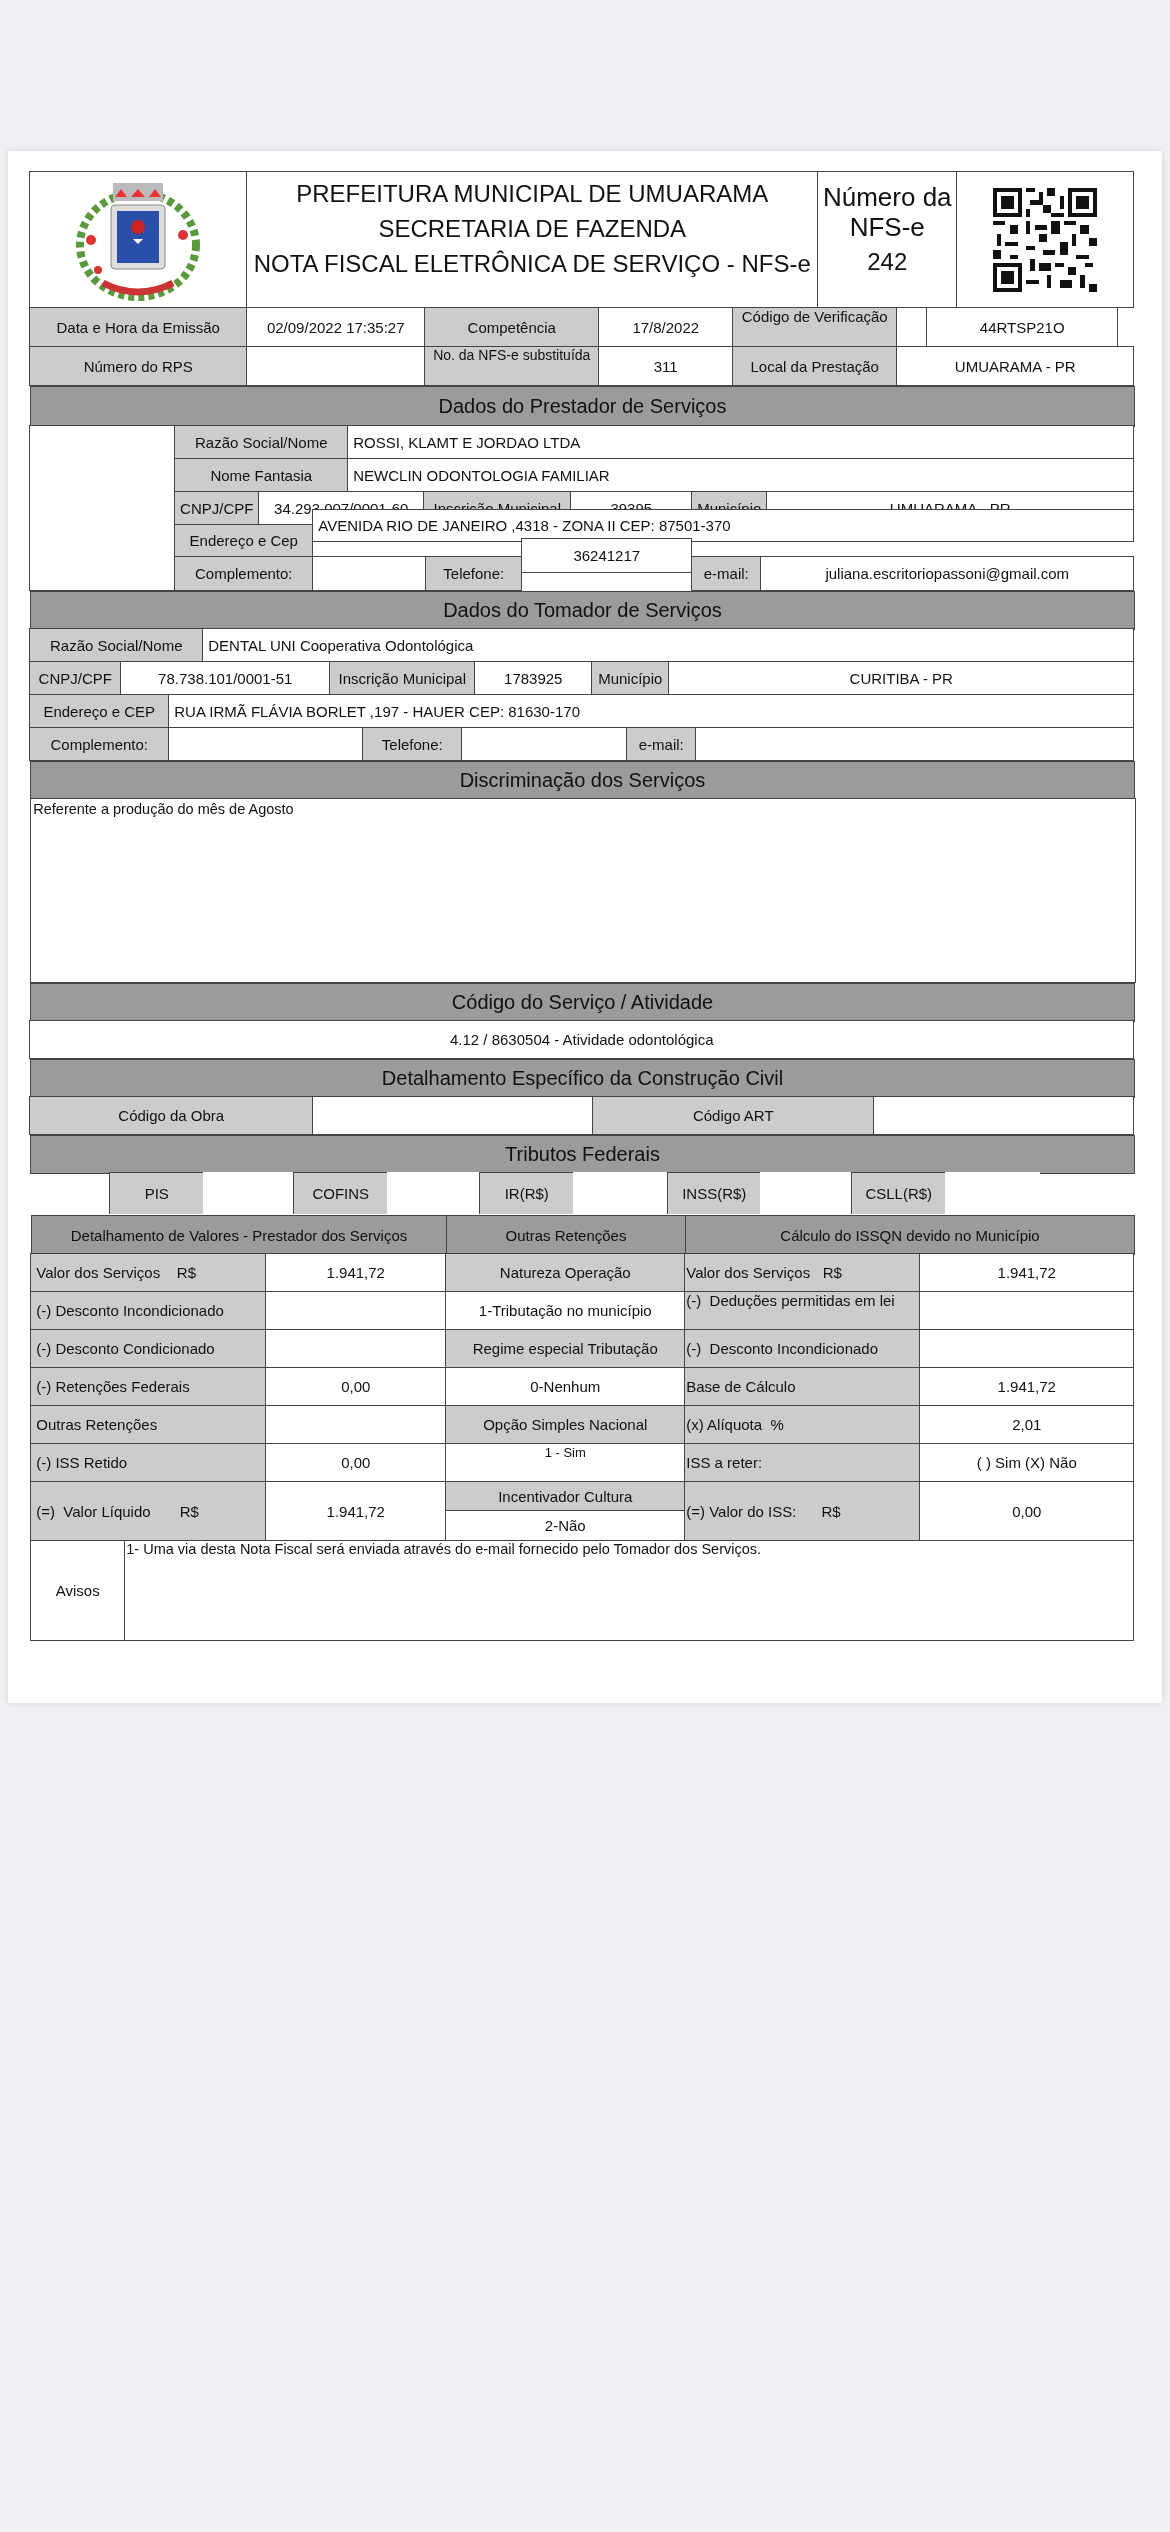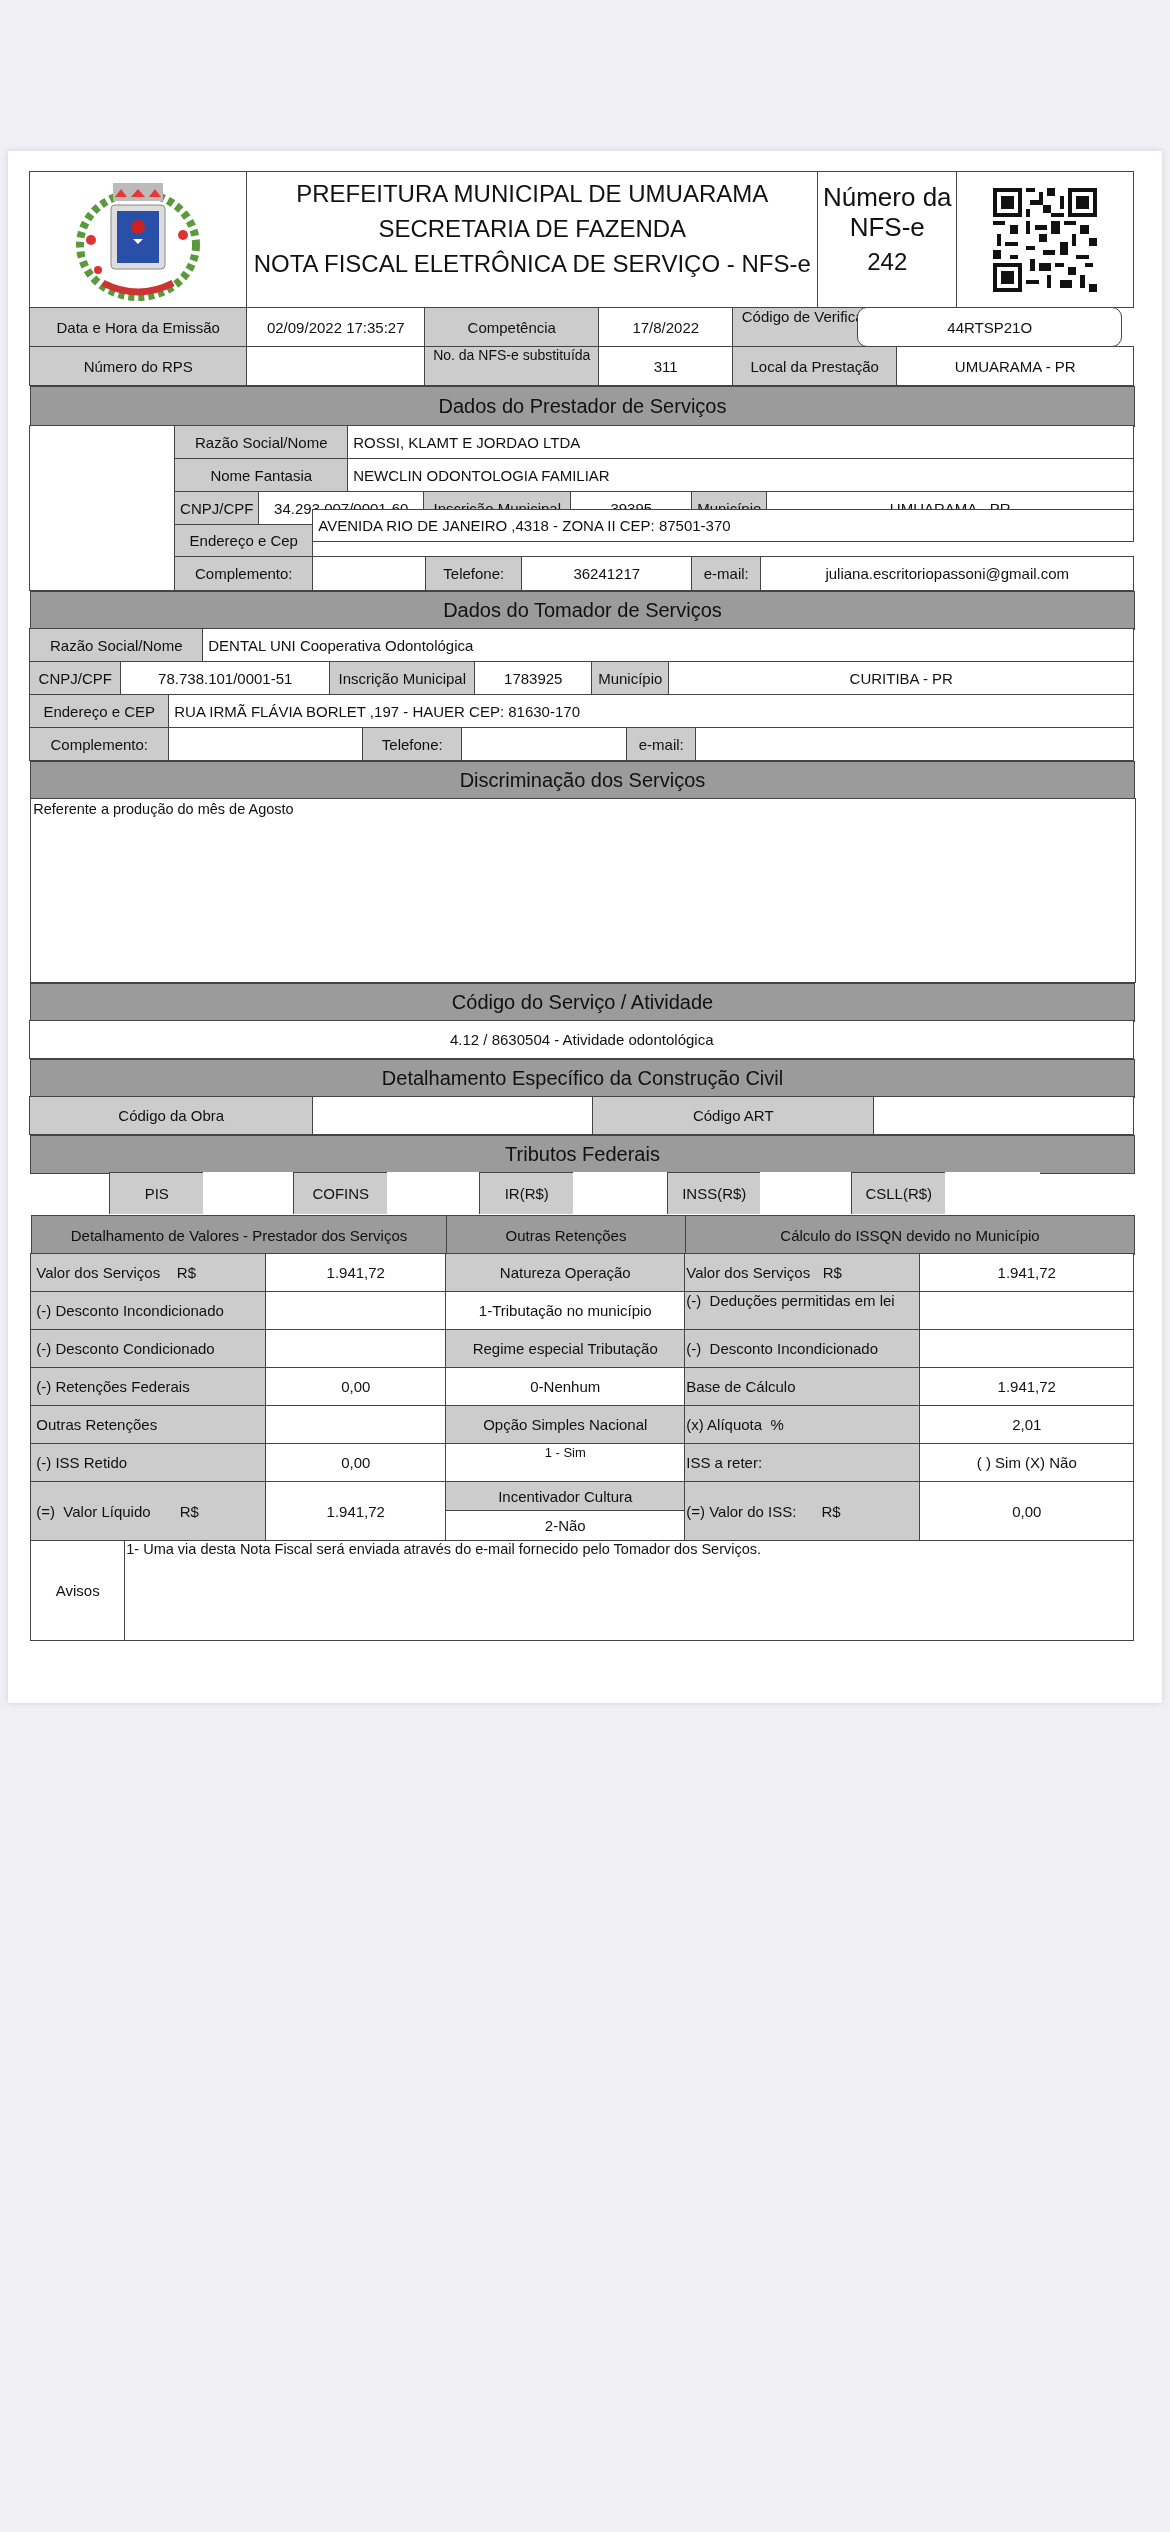--- a/index.html
+++ b/index.html
@@ -113,21 +113,21 @@
         <rect x="23" y="23" width="2" height="2"></rect>
     </g>
   </svg>
 </div>
 
 <div class="cell lbl" style="left:30px;top:308px;width:218px;height:40px;">Data e Hora da Emissão</div>
 <div class="cell val" style="left:247px;top:308px;width:179px;height:40px;">02/09/2022 17:35:27</div>
 <div class="cell lbl" style="left:425px;top:308px;width:175px;height:40px;">Competência</div>
 <div class="cell val" style="left:599px;top:308px;width:135px;height:40px;">17/8/2022</div>
 <div class="cell lbl top" style="left:733px;top:308px;width:165px;height:40px;">Código de Verificação</div>
-<div class="cell val" style="left:858px;top:308px;width:265px;height:40px;border-radius:10px;">44RTSP21O</div>
+<div class="cell val" style="left:927px;top:308px;width:192px;height:40px;">44RTSP21O</div>
 
 <div class="cell lbl" style="left:30px;top:347px;width:218px;height:40px;">Número do RPS</div>
 <div class="cell val" style="left:247px;top:347px;width:179px;height:40px;"></div>
 <div class="cell lbl top" style="left:425px;top:347px;width:175px;height:40px;font-size:14px;">No. da NFS-e substituída</div>
 <div class="cell val" style="left:599px;top:347px;width:135px;height:40px;">311</div>
 <div class="cell lbl" style="left:733px;top:347px;width:165px;height:40px;">Local da Prestação</div>
 <div class="cell val" style="left:897px;top:347px;width:238px;height:40px;">UMUARAMA - PR</div>
 
 <div class="sec" style="left:30px;top:386px;width:1105px;height:41px;">Dados do Prestador de Serviços</div>
 <div class="cell val" style="left:30px;top:426px;width:146px;height:166px;"></div>
@@ -139,21 +139,21 @@
 <div class="cell val" style="left:259px;top:492px;width:166px;height:34px;">34.293.007/0001-60</div>
 <div class="cell lbl" style="left:424px;top:492px;width:148px;height:34px;">Inscrição Municipal</div>
 <div class="cell val" style="left:571px;top:492px;width:122px;height:34px;">39395</div>
 <div class="cell lbl" style="left:692px;top:492px;width:76px;height:34px;">Município</div>
 <div class="cell val" style="left:767px;top:492px;width:368px;height:34px;">UMUARAMA - PR</div>
 <div class="cell lbl" style="left:175px;top:525px;width:139px;height:33px;">Endereço e Cep</div>
 <div class="cell val left" style="left:313px;top:510px;width:822px;height:33px;">AVENIDA RIO DE JANEIRO ,4318 - ZONA II CEP: 87501-370</div>
 <div class="cell lbl" style="left:175px;top:557px;width:139px;height:35px;">Complemento:</div>
 <div class="cell val" style="left:313px;top:557px;width:114px;height:35px;"></div>
 <div class="cell lbl" style="left:426px;top:557px;width:97px;height:35px;">Telefone:</div>
-<div class="cell val" style="left:522px;top:557px;width:171px;height:35px;">36241217</div>
+<div class="cell val" style="left:522px;top:539px;width:171px;height:35px;">36241217</div>
 <div class="cell lbl" style="left:692px;top:557px;width:70px;height:35px;">e-mail:</div>
 <div class="cell val" style="left:761px;top:557px;width:374px;height:35px;">juliana.escritoriopassoni@gmail.com</div>
 
 <div class="sec" style="left:30px;top:591px;width:1105px;height:39px;">Dados do Tomador de Serviços</div>
 <div class="cell lbl" style="left:30px;top:629px;width:174px;height:34px;">Razão Social/Nome</div>
 <div class="cell val left" style="left:203px;top:629px;width:932px;height:34px;">DENTAL UNI Cooperativa Odontológica</div>
 <div class="cell lbl" style="left:30px;top:662px;width:92px;height:34px;">CNPJ/CPF</div>
 <div class="cell val" style="left:121px;top:662px;width:210px;height:34px;">78.738.101/0001-51</div>
 <div class="cell lbl" style="left:330px;top:662px;width:146px;height:34px;">Inscrição Municipal</div>
 <div class="cell val" style="left:475px;top:662px;width:118px;height:34px;">1783925</div>

